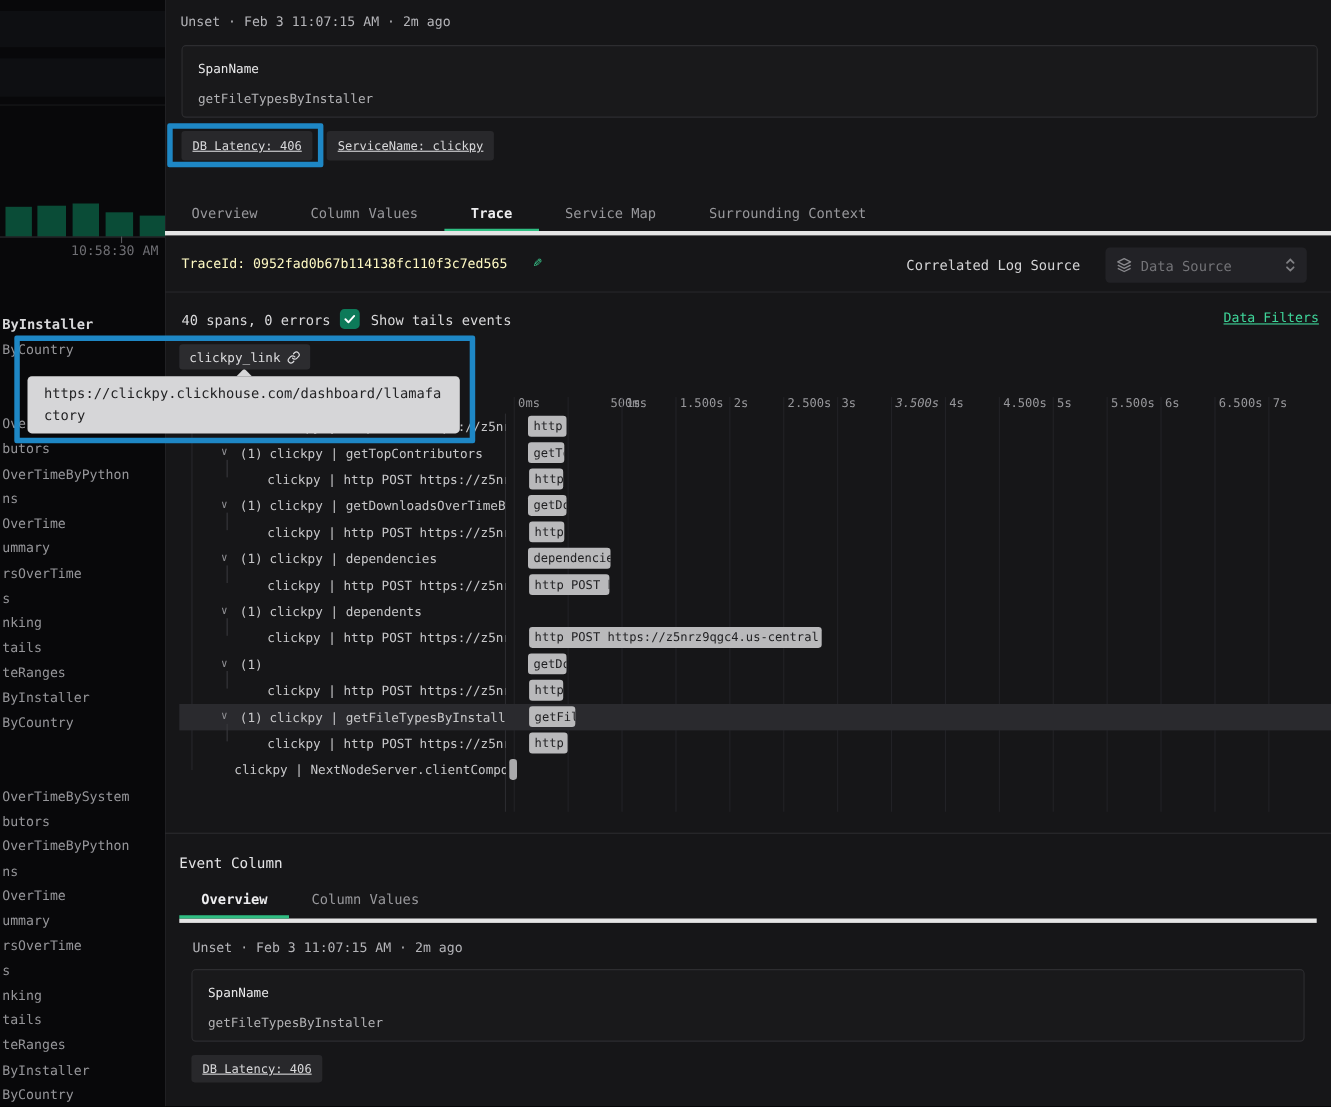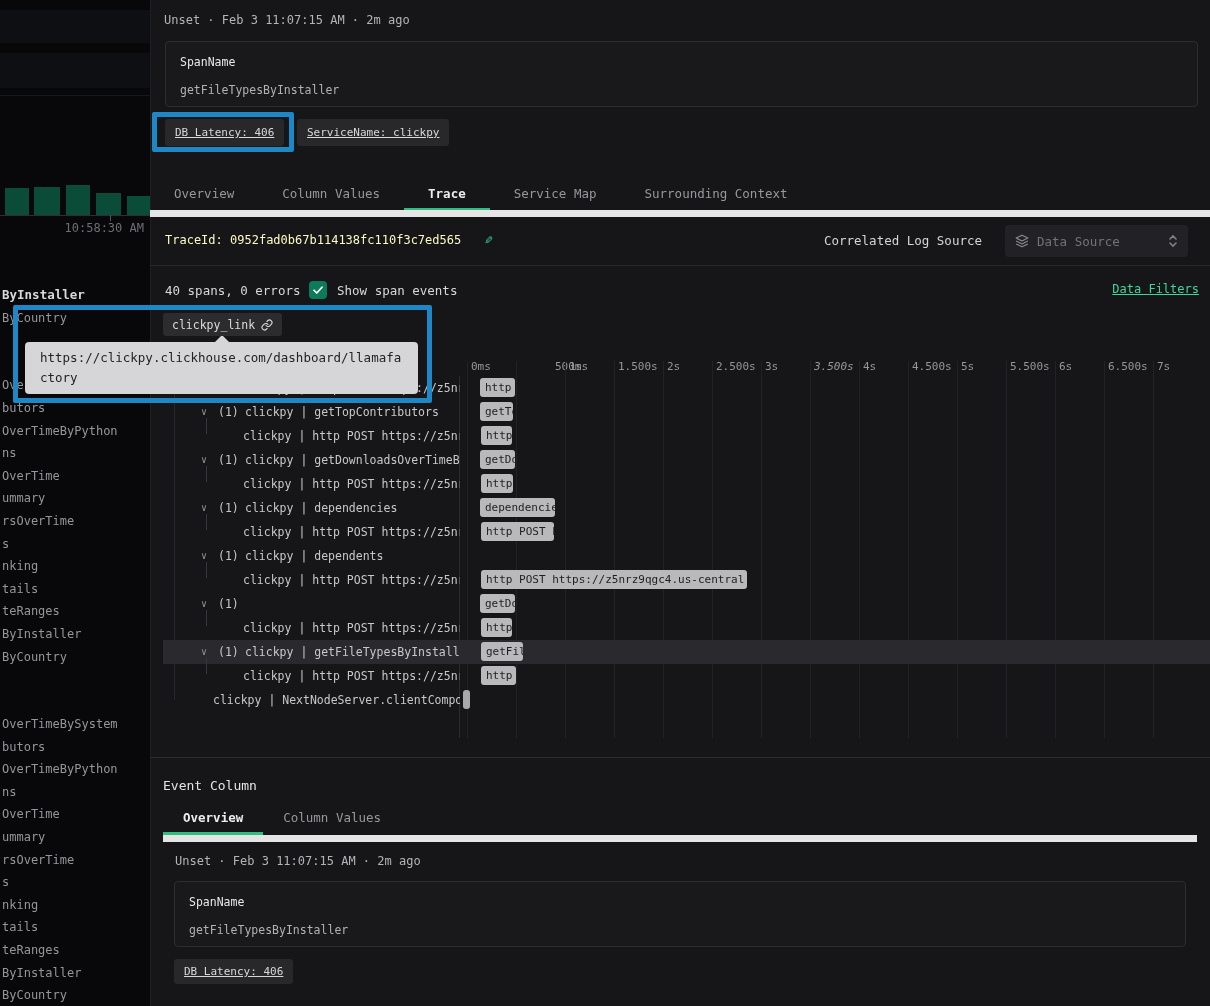--- a/index.html
+++ b/index.html
@@ -23,21 +23,21 @@
 
   
   .panel{position:absolute;left:150px;top:0;right:0;height:1006px;background:#161618;border-left:1px solid #202023;}
   .meta-line{position:absolute;font-size:12px;color:#b4b4b8;}
   .card{position:absolute;background:#19191b;border:1px solid #2d2d30;border-radius:4px;box-sizing:border-box;}
   .card .l1{position:absolute;left:14px;top:13px;font-size:11.5px;color:#e8e8ea;}
   .card .l2{position:absolute;left:14px;top:41px;font-size:11.5px;color:#b2b2b5;}
   .badge{position:absolute;height:27px;line-height:27px;padding:0 10px;background:#28282b;color:#d8d8da;
          font-size:11px;border-radius:3px;white-space:nowrap;text-decoration:underline;}
 
-  .tabs{position:absolute;display:flex;border-bottom:7px solid #e5e5e5;}
+  .tabs{position:absolute;display:flex;border-bottom:4px solid #e5e5e5;}
   .tabs.main{left:150px;top:178px;right:0;height:32px;}
   .tabs.event{left:163px;top:802px;width:1034px;height:33px;}
   .tab{line-height:31px;font-size:12.5px;color:#98989c;white-space:nowrap;}
   .tabs.main .tab{padding:0 24px;}
   .tabs.event .tab{padding:0 20px;line-height:32px;}
   .tabs.main .tab.active{color:#ececee;font-weight:700;box-shadow:inset 0 -2px 0 #2fbe82;}
   .tabs.event .tab.active{color:#ececee;font-weight:700;box-shadow:inset 0 -3px 0 #2fbe82;}
 
   .traceid{position:absolute;left:165px;top:233px;font-size:12px;color:#fef9c3;}
   .pencil{position:absolute;left:485px;top:232px;font-size:13px;color:#3bd494;transform:scaleX(-1);}
@@ -176,21 +176,21 @@
       </svg>
   </div>
   <div class="sep" style="top:265px;"></div>
 
   <div class="summary">40 spans, 0 errors</div>
   <div class="checkbox">
     <svg width="12" height="12" viewBox="0 0 24 24" fill="none" stroke="#ffffff" stroke-width="3.5" stroke-linecap="round" stroke-linejoin="round">
         <polyline points="4 12.5 9.5 18 20 6.5"></polyline>
       </svg>
   </div>
-  <div class="cb-label">Show span events</div>
+  <div class="cb-label">Show tails events</div>
   <a class="show-filters">Data Filters</a>
 
   <div class="wf">
       <div class="grid-line" style="left: 467px;"></div>
       <div class="axis-label" style="left: 471px;">0ms</div>
       <div class="grid-line" style="left: 516px;"></div>
       <div class="axis-label" style="left: 520px; margin-left: 35px;">500ms</div>
       <div class="grid-line" style="left: 565px;"></div>
       <div class="axis-label" style="left: 569px;">1s</div>
       <div class="grid-line" style="left: 614px;"></div>

